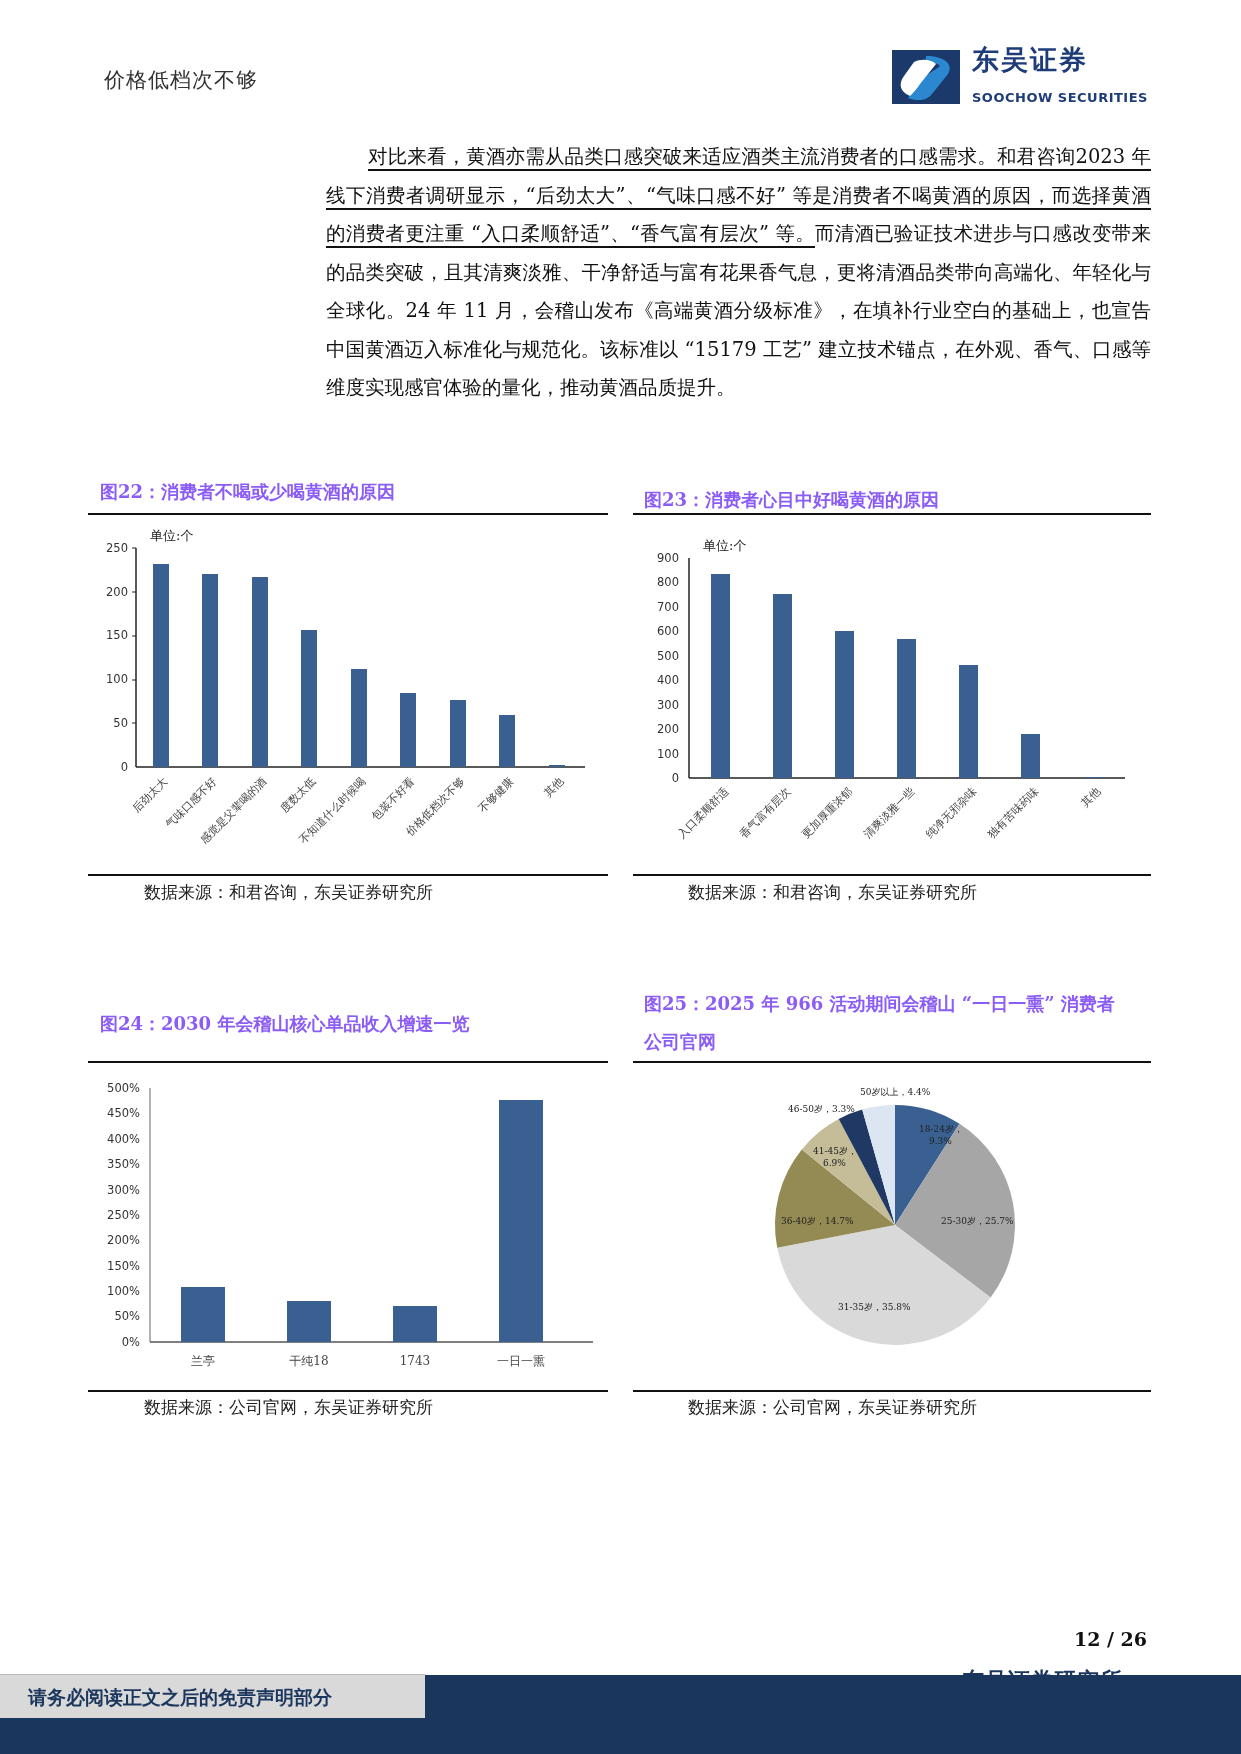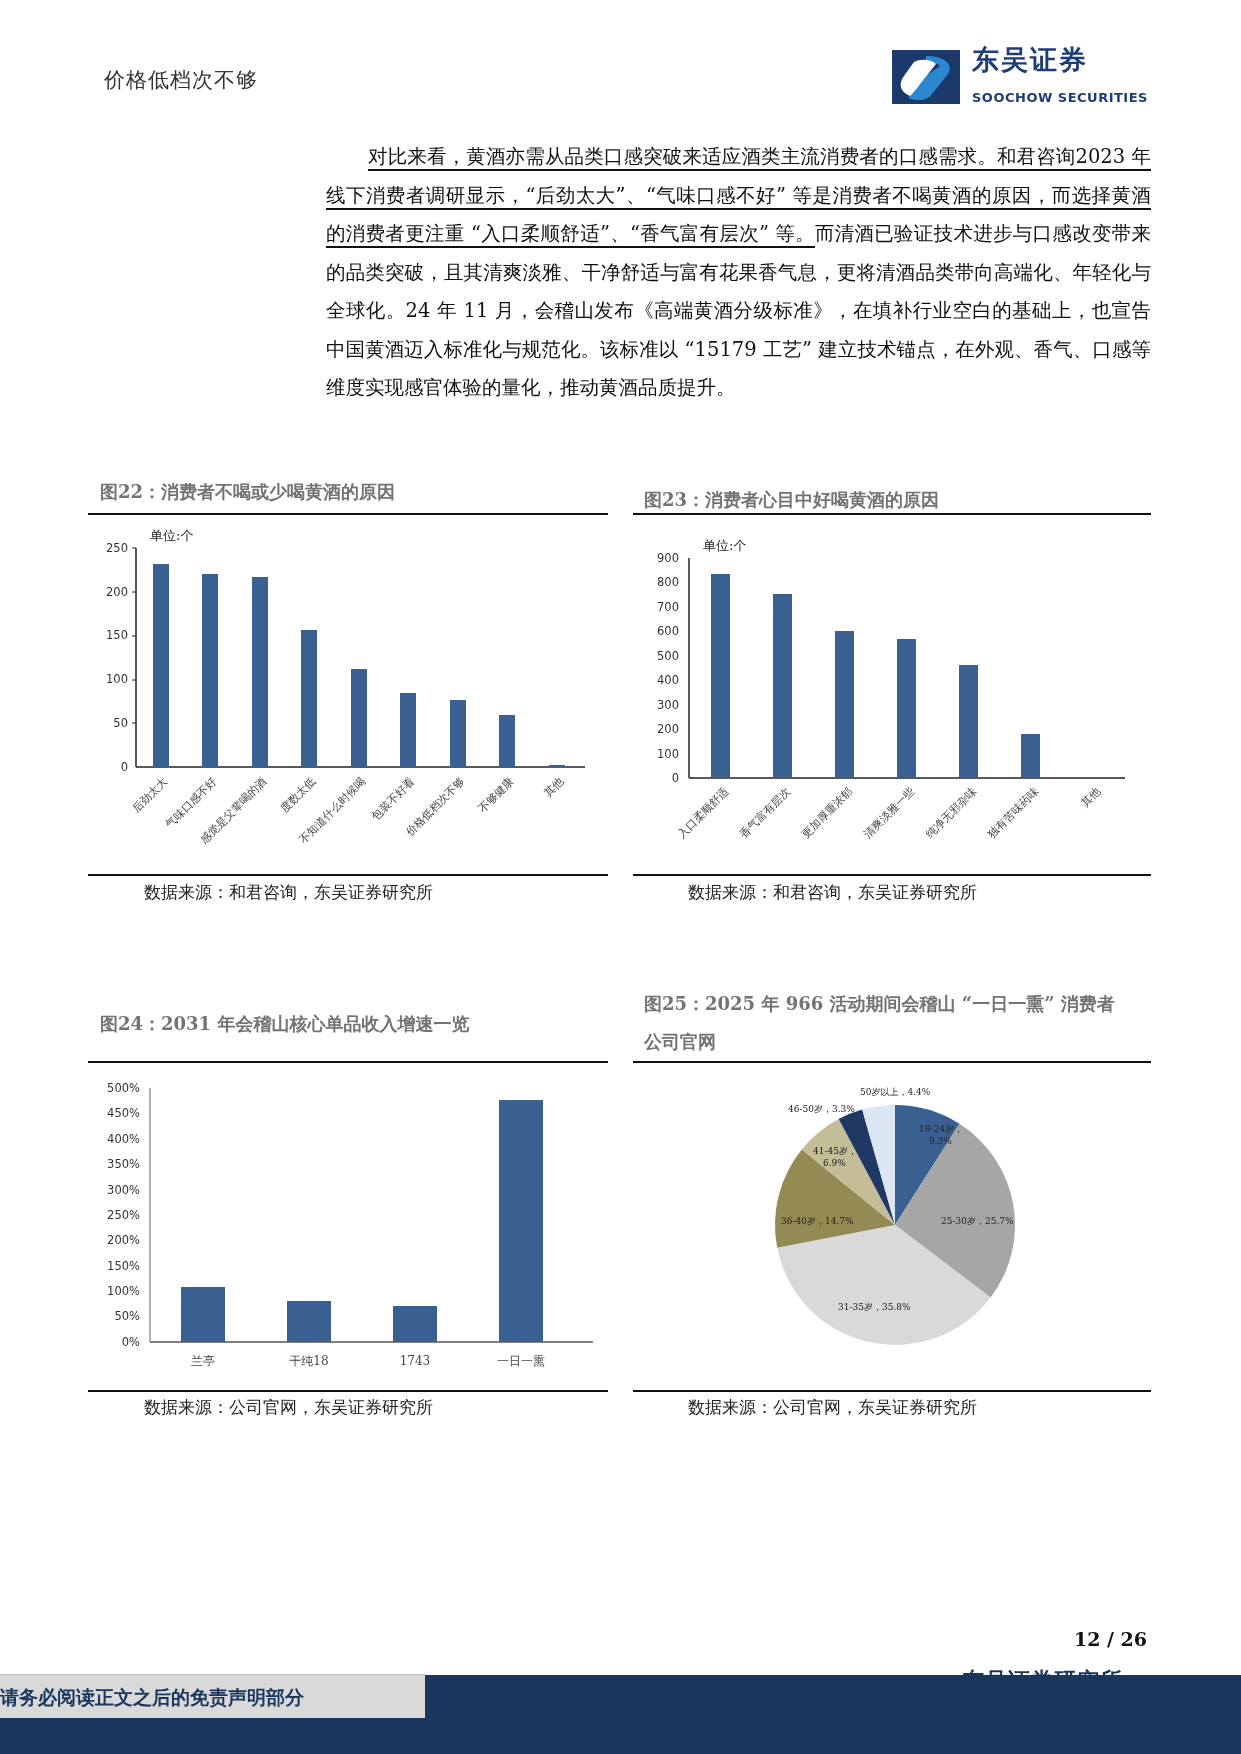--- a/index.html
+++ b/index.html
@@ -7,30 +7,30 @@
          font-family:"DejaVu Serif", "Liberation Serif", serif; color:#111; }
   .abs { position:absolute; }
   .hdr-left { left:104px; top:66px; font-size:21px; color:#333; letter-spacing:1px; }
   .logo { left:892px; top:48px; width:258px; height:58px; }
   .logo-mark { position:absolute; left:0; top:2px; width:68px; height:54px; }
   .logo-cn { position:absolute; left:80px; top:-6px; font-family:"DejaVu Sans", sans-serif; font-size:27px; color:#1d3c78; letter-spacing:2px; font-weight:bold; }
   .logo-en { position:absolute; left:80px; top:42px; font-family:"DejaVu Sans", sans-serif; font-size:13px; color:#1d3c78; font-weight:bold; letter-spacing:0.5px; }
   .para { left:326px; top:138px; width:825px; font-size:19.5px; line-height:38.5px; text-align:justify; }
   .para .u { text-decoration:underline; text-decoration-thickness:2px; text-underline-offset:6px; }
   .para .indent { padding-left:42px; }
-  .fig-title { font-family:"DejaVu Serif", serif; font-weight:bold; font-size:18px; color:#737373; }
+  .fig-title { font-family:"DejaVu Serif", serif; font-weight:bold; font-size:18px; color:#8b5cf6; }
   .rule { height:0; border-top:2px solid #111; }
   .src { font-size:17px; color:#222;margin-left:44px; }
   .axis-lbl { font-family:"DejaVu Sans", sans-serif; font-size:11.5px; fill:#333; }
   .unit { font-size:13px; fill:#222; }
   .cat { font-size:11px; fill:#444; }
   .footer-bar { left:0; top:1700px; width:1241px; height:54px; background:#1b365d; }
   .footer-band { left:0; top:1675px; width:1241px; height:25px; background:#1b365d; }
   .disclaimer { left:0; top:1674px; width:425px; height:44px; background:#d9d9d9; border-top:1px solid #bbb;
-                font-size:19px; color:#1b365d; line-height:44px; padding-left:0; box-sizing:border-box; font-weight:bold; }
+                font-size:19px; color:#1b365d; line-height:44px; padding-left:28px; box-sizing:border-box; font-weight:bold; }
   .page-num { left:1074px; top:1628px; font-size:19px; font-weight:bold; }
   .footer-org { left:962px; top:1666px; font-size:22px; color:#1b365d; font-weight:bold; letter-spacing:1px; }
 </style>
 </head>
 <body>
 
 <div class="abs hdr-left">价格低档次不够</div>
 <div class="abs logo">
   <svg class="logo-mark" viewBox="0 0 68 54">
     <polygon points="0,0 34,0 0,40" fill="#1b3a6b"></polygon>
@@ -124,21 +124,21 @@
     <text transform="translate(220,272) rotate(-45)" text-anchor="end">更加厚重浓郁</text>
     <text transform="translate(282,272) rotate(-45)" text-anchor="end">清爽淡雅一些</text>
     <text transform="translate(344,272) rotate(-45)" text-anchor="end">纯净无邪杂味</text>
     <text transform="translate(406,272) rotate(-45)" text-anchor="end">独有苦味药味</text>
     <text transform="translate(468,272) rotate(-45)" text-anchor="end">其他</text>
   </g>
 </svg>
 <div class="abs rule" style="left:633px; top:874px; width:518px;"></div>
 <div class="abs src" style="left:644px; top:881px;">数据来源：和君咨询，东吴证券研究所</div>
 
-<div class="abs fig-title" style="left:100px; top:1012px;">图24：2031 年会稽山核心单品收入增速一览</div>
+<div class="abs fig-title" style="left:100px; top:1012px;">图24：2030 年会稽山核心单品收入增速一览</div>
 <div class="abs rule" style="left:88px; top:1061px; width:520px;"></div>
 <svg class="abs" style="left:88px; top:1070px;" width="520" height="320">
   <g>
     <line x1="62" y1="18" x2="62" y2="272" stroke="#999" stroke-width="1.5"></line>
     <line x1="62" y1="272" x2="505" y2="272" stroke="#555" stroke-width="1.5"></line>
     <text class="axis-lbl" x="52" y="22" text-anchor="end">500%</text>
     <text class="axis-lbl" x="52" y="47" text-anchor="end">450%</text>
     <text class="axis-lbl" x="52" y="73" text-anchor="end">400%</text>
     <text class="axis-lbl" x="52" y="98" text-anchor="end">350%</text>
     <text class="axis-lbl" x="52" y="124" text-anchor="end">300%</text>

